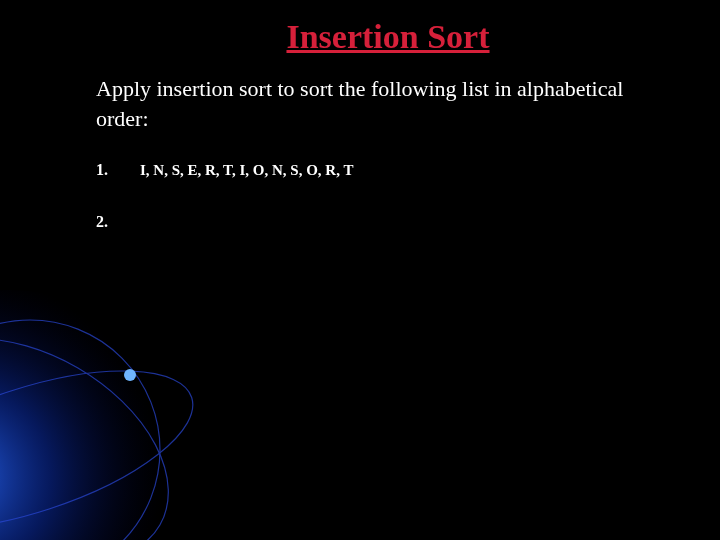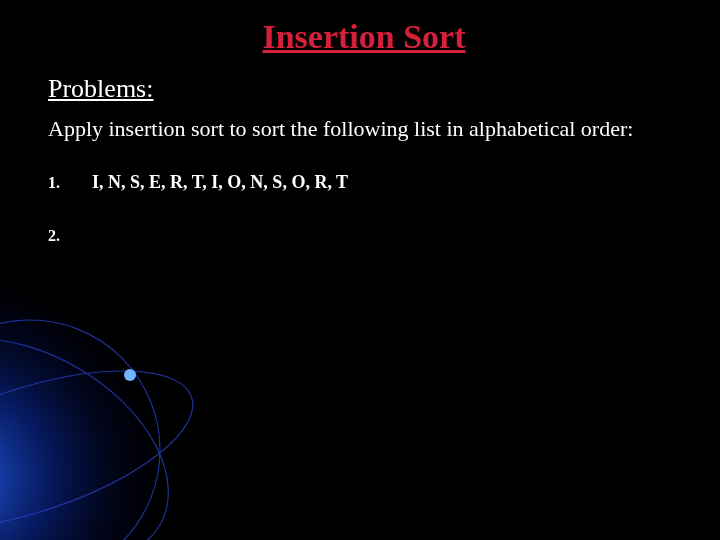--- a/index.html
+++ b/index.html
@@ -18,20 +18,21 @@
     top: 260px;
     width: 360px;
     height: 360px;
     pointer-events: none;
     z-index: 0;
   }
   .content {
     position: relative;
     z-index: 1;
     padding: 18px 40px 0 48px;
+    margin-left: 48px;
   }
   .title {
     text-align: center;
     color: #d6203a;
     font-size: 34px;
     font-weight: bold;
     text-decoration: underline;
     margin: 0 0 18px 0;
   }
   .subhead {
@@ -56,21 +57,21 @@
     align-items: baseline;
     color: #ffffff;
     margin-bottom: 34px;
   }
   .num {
     width: 44px;
     font-size: 16px;
     font-weight: bold;
   }
   .seq {
-    font-size: 18px;
+    font-size: 15px;
     font-weight: bold;
     text-align: center;
   }
 </style>
 </head>
 <body>
 
 <svg class="bg-art" viewBox="0 0 360 360">
   <defs>
     <radialGradient id="glow" cx="35%" cy="55%" r="60%">
@@ -85,21 +86,20 @@
     <ellipse cx="150" cy="190" rx="150" ry="95" transform="rotate(30 150 190)"></ellipse>
     <ellipse cx="150" cy="190" rx="130" ry="130"></ellipse>
   </g>
   <circle cx="250" cy="115" r="6" fill="#6fb5ff"></circle>
   <circle cx="60" cy="230" r="5" fill="#3c74ff"></circle>
   <circle cx="205" cy="285" r="4" fill="#2f5be0"></circle>
 </svg>
 
 <div class="content">
   <h1 class="title">Insertion Sort</h1>
-  <div class="subhead">Problems:</div>
   <p class="prompt">Apply insertion sort to sort the following list in alphabetical order:</p>
   <ol class="olist">
     <li>
       <span class="num">1.</span>
       <span class="seq">I, N, S, E, R, T, I, O, N, S, O, R, T</span>
     </li>
     <li>
       <span class="num">2.</span>
     </li>
   </ol>

